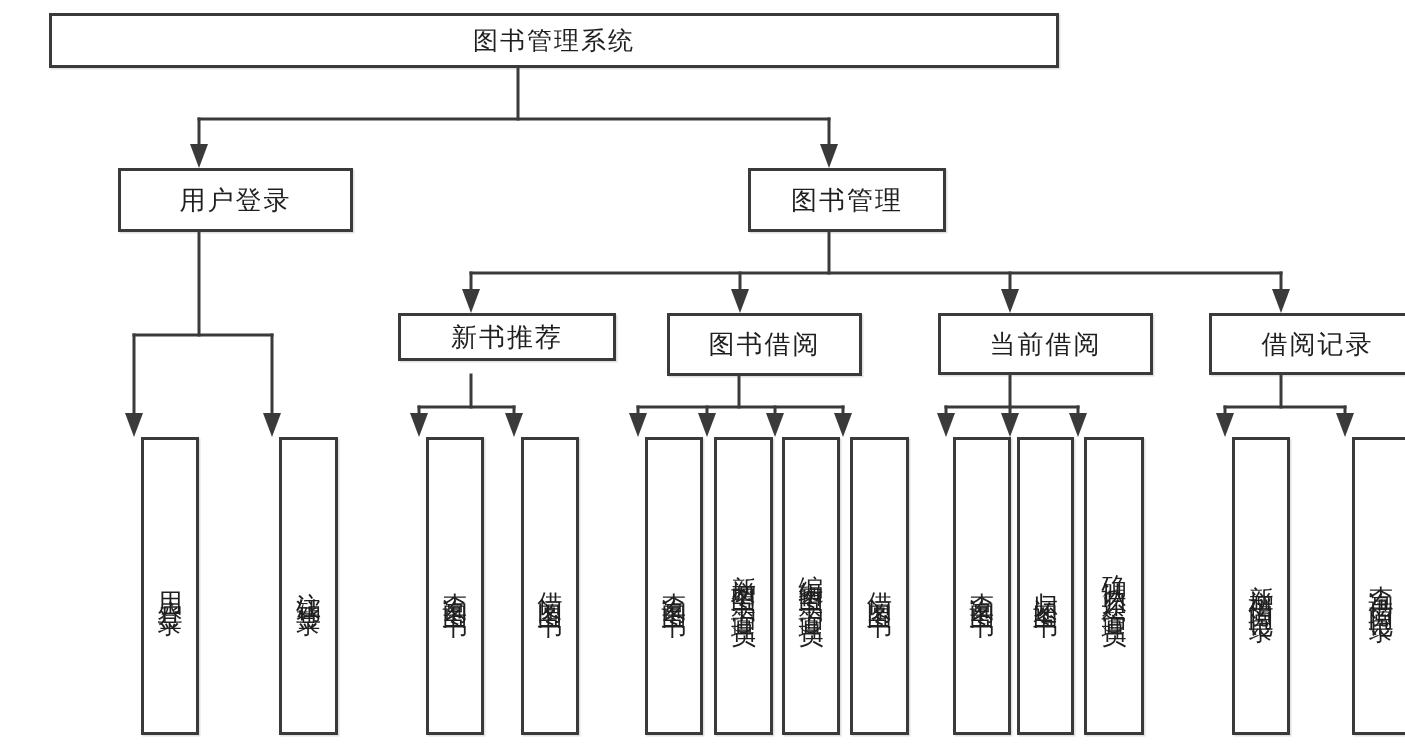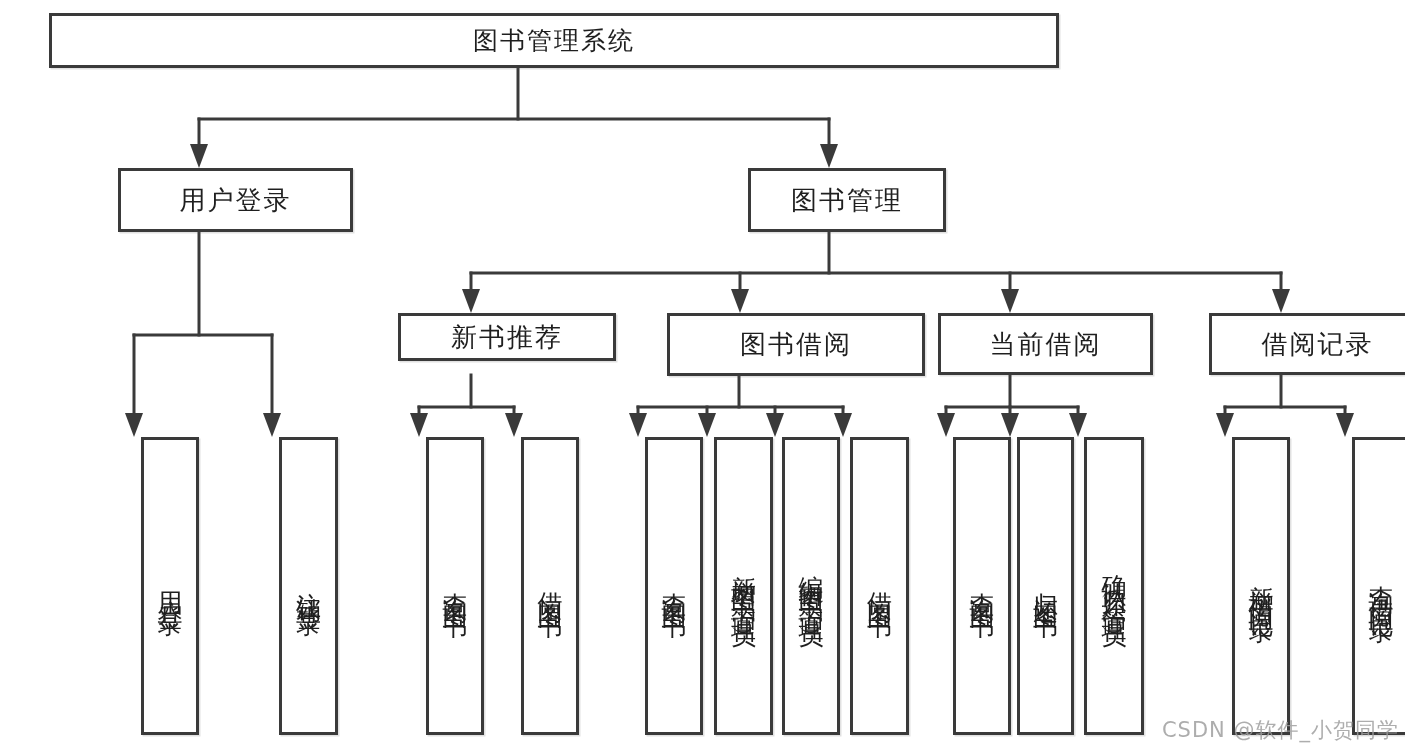--- a/index.html
+++ b/index.html
@@ -96,21 +96,21 @@
   <div class="node" style="left:82px;top:168px;width:235px;height:64px">
     <span class="lbl">用户登录</span>
   </div>
   <div class="node" style="left:712px;top:168px;width:198px;height:64px">
     <span class="lbl">图书管理</span>
   </div>
 
   <div class="node" style="left:362px;top:313px;width:218px;height:48px">
     <span class="lbl">新书推荐</span>
   </div>
-  <div class="node" style="left:631px;top:313px;width:258px;height:63px">
+  <div class="node" style="left:631px;top:313px;width:195px;height:63px">
     <span class="lbl">图书借阅</span>
   </div>
   <div class="node" style="left:1173px;top:313px;width:217px;height:62px">
     <span class="lbl">借阅记录</span>
   </div>
   <div class="node" style="left:902px;top:313px;width:215px;height:62px">
     <span class="lbl">当前借阅</span>
   </div>
 
   <div class="node leaf" style="left:105px;top:437px;width:58px;height:298px">
@@ -150,14 +150,13 @@
     <span class="v">确认归还（管理员）</span>
   </div>
 
   <div class="node leaf" style="left:1196px;top:437px;width:58px;height:298px">
     <span class="v">新增借阅记录</span>
   </div>
   <div class="node leaf" style="left:1316px;top:437px;width:58px;height:298px">
     <span class="v">查询借阅记录</span>
   </div>
 
-  <div class="watermark">CSDN @软件_小贺同学</div>
 </div>
 
 </body></html>

